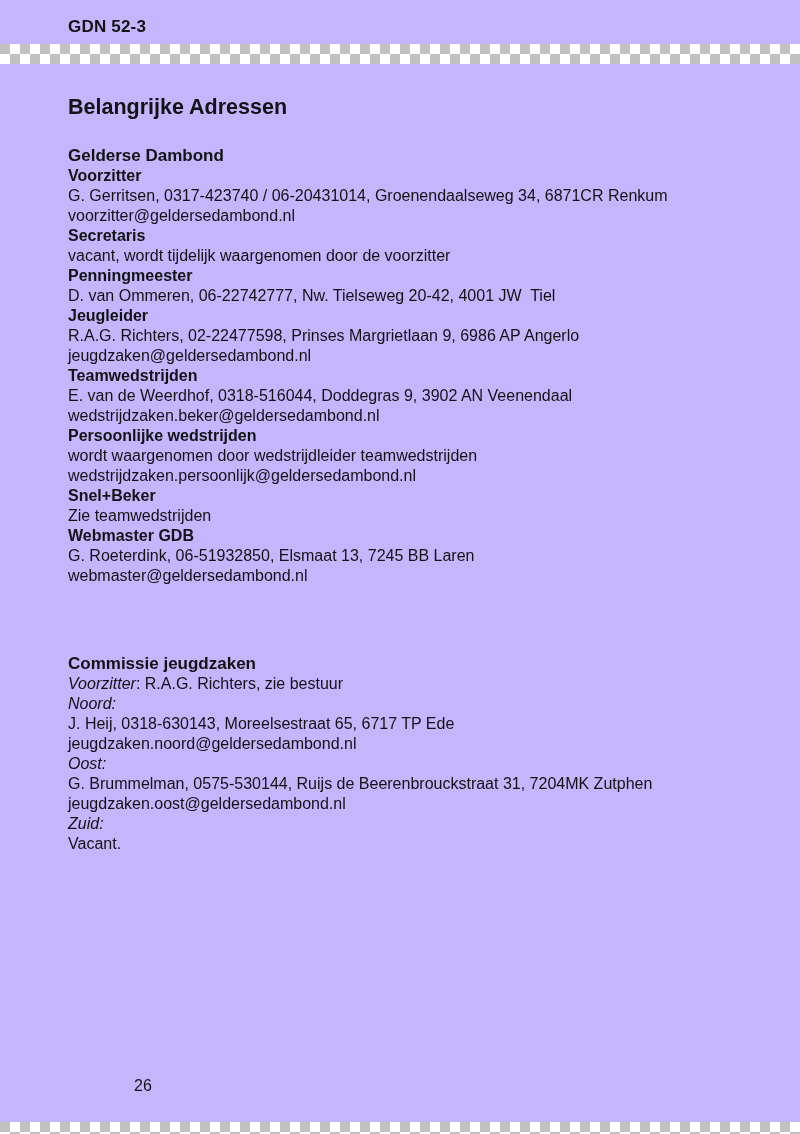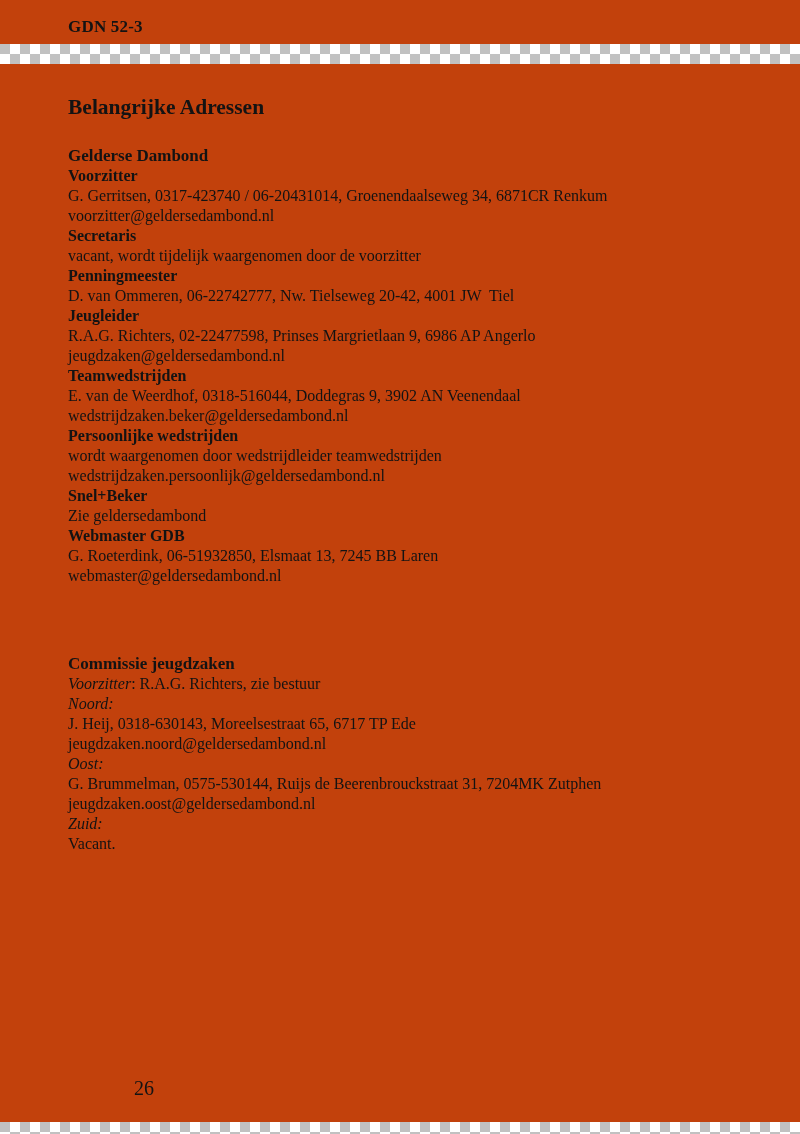--- a/index.html
+++ b/index.html
@@ -1,18 +1,18 @@
 <!DOCTYPE html>
 <html><head>
 <meta charset="utf-8">
 <style>
   html, body { margin:0; padding:0; background:#ffffff; }
   .page {
-    position:relative; width:800px; height:1134px; background:#c2410c;
-    overflow:hidden; font-family:Liberation Serif, serif; color:#131313;
+    position:relative; width:800px; height:1134px; background:#c4b5fd;
+    overflow:hidden; font-family:Liberation Sans, sans-serif; color:#131313;
     -webkit-font-smoothing:antialiased;
   }
   .doc-code {
     position:absolute; left:68px; top:17px;
     font-size:17px; font-weight:700; letter-spacing:.2px;
   }
   .checker-band {
     position:absolute; left:0; width:100%;
     background-image: conic-gradient(#ffffff 0 25%, #c1c1c1 0 50%, #ffffff 0 75%, #c1c1c1 0);
     background-size:20px 20px;
@@ -26,21 +26,21 @@
   .section-heading {
     margin:0; font-size:17px; line-height:20px; font-weight:700;
   }
   .role, .line {
     font-size:16px; line-height:20px; white-space:pre-wrap;
   }
   .role { font-weight:700; }
   .italic { font-style:italic; }
   .section-commissie { margin-top:68px; }
   .page-number {
-    position:absolute; left:134px; top:1077px; font-size:20px;
+    position:absolute; left:134px; top:1077px; font-size:16px;
   }
 </style>
 </head>
 <body>
 
 <div class="page">
 
   <div class="doc-code">GDN 52-3</div>
   <div class="checker-band band-top"></div>
 
@@ -80,21 +80,21 @@
       </div>
 
       <div class="entry">
         <div class="role">Persoonlijke wedstrijden</div>
         <div class="line">wordt waargenomen door wedstrijdleider teamwedstrijden</div>
         <div class="line">wedstrijdzaken.persoonlijk@geldersedambond.nl</div>
       </div>
 
       <div class="entry">
         <div class="role">Snel+Beker</div>
-        <div class="line">Zie geldersedambond</div>
+        <div class="line">Zie teamwedstrijden</div>
       </div>
 
       <div class="entry">
         <div class="role">Webmaster GDB</div>
         <div class="line">G. Roeterdink, 06-51932850, Elsmaat 13, 7245 BB Laren</div>
         <div class="line">webmaster@geldersedambond.nl</div>
       </div>
     </div>
 
     <div class="section section-commissie">

